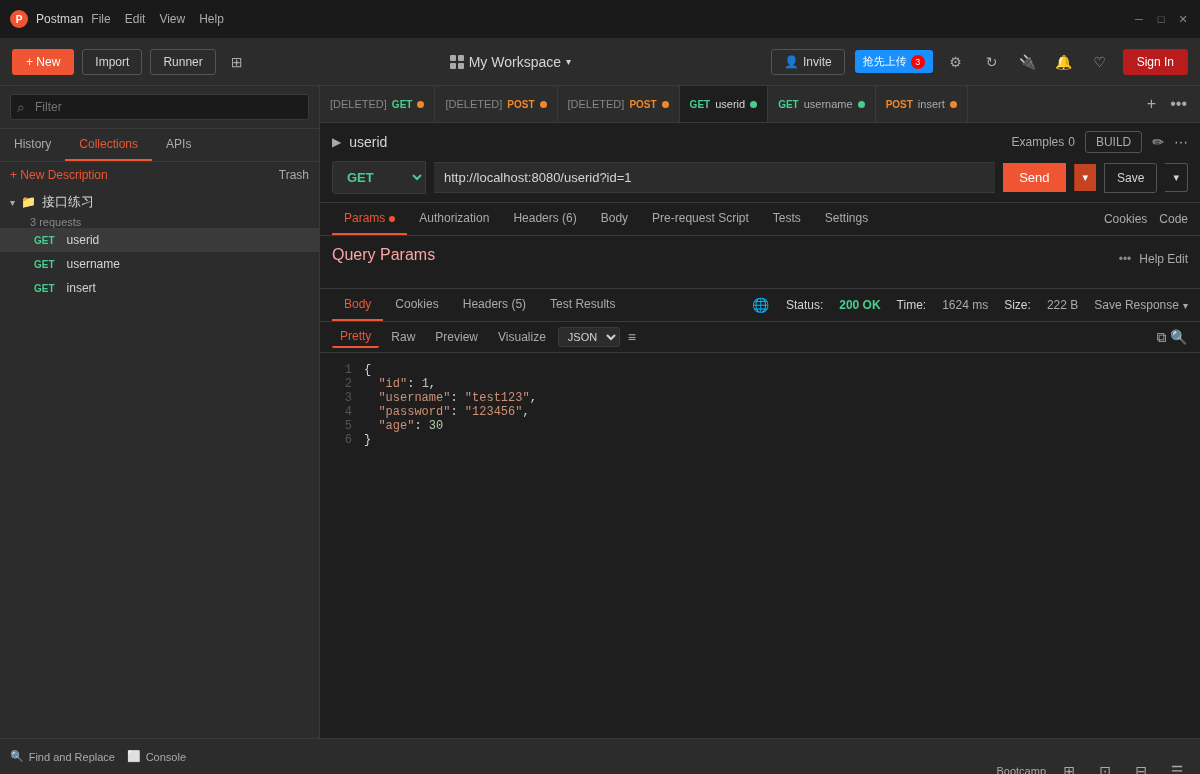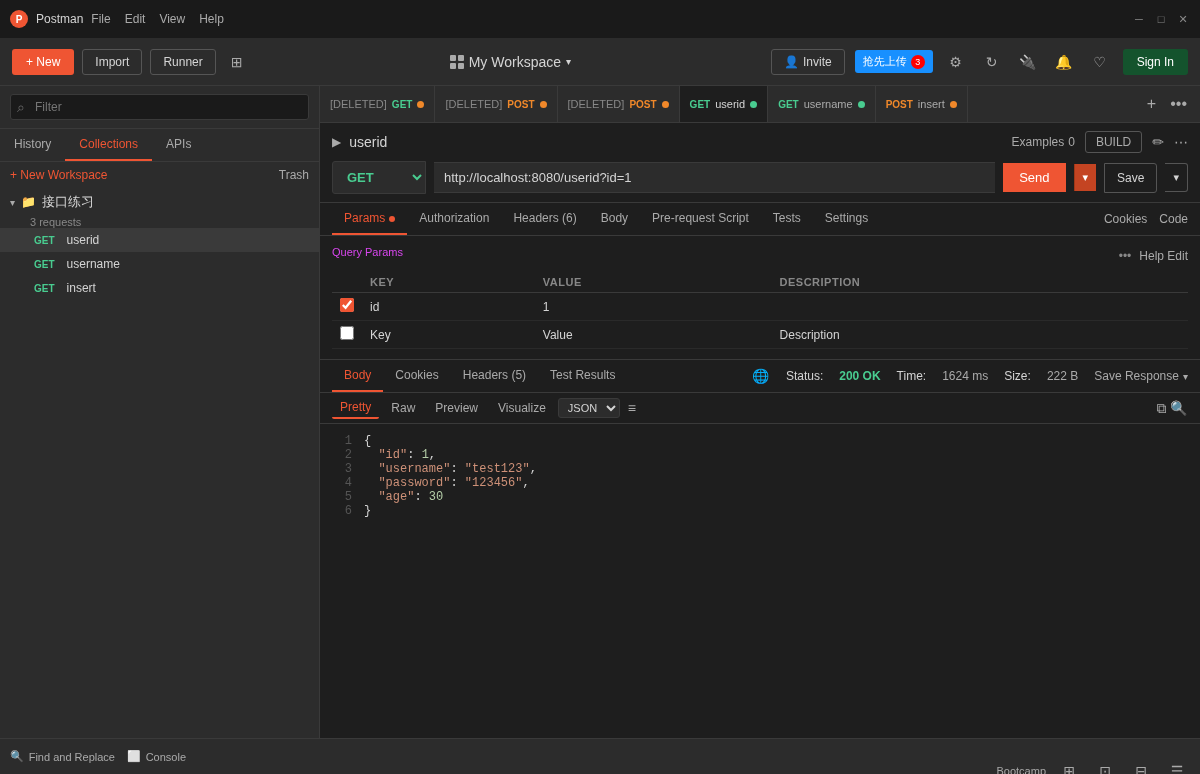--- a/index.html
+++ b/index.html
@@ -20,21 +20,21 @@
     .btn-new { background: #ef5533; color: white; border: none; padding: 6px 14px; border-radius: 3px; font-size: 12px; cursor: pointer; display: flex; align-items: center; gap: 5px; font-weight: 500; }
     .btn-import { background: transparent; color: #d4d4d4; border: 1px solid #555; padding: 5px 12px; border-radius: 3px; font-size: 12px; cursor: pointer; }
     .btn-runner { background: transparent; color: #d4d4d4; border: 1px solid #555; padding: 5px 12px; border-radius: 3px; font-size: 12px; cursor: pointer; }
     .toolbar-center { flex: 1; display: flex; justify-content: center; align-items: center; gap: 8px; }
     .workspace-name { color: #d4d4d4; font-size: 14px; font-weight: 500; display: flex; align-items: center; gap: 5px; cursor: pointer; }
     .workspace-grid-icon { display: grid; grid-template-columns: 1fr 1fr; gap: 2px; width: 14px; height: 14px; }
     .workspace-grid-icon span { background: #aaa; border-radius: 1px; }
     .toolbar-right { display: flex; align-items: center; gap: 10px; }
     .btn-invite { background: transparent; color: #d4d4d4; border: 1px solid #555; padding: 5px 12px; border-radius: 3px; font-size: 12px; cursor: pointer; display: flex; align-items: center; gap: 4px; }
     .toolbar-icon { width: 26px; height: 26px; display: flex; align-items: center; justify-content: center; cursor: pointer; color: #aaa; font-size: 14px; border-radius: 3px; }
-    .btn-signin { background: #14532d; color: white; border: none; padding: 6px 14px; border-radius: 3px; font-size: 12px; cursor: pointer; }
+    .btn-signin { background: #b91c1c; color: white; border: none; padding: 6px 14px; border-radius: 3px; font-size: 12px; cursor: pointer; }
 
     
     .main { display: flex; height: calc(774px - 38px - 48px - 36px); }
 
     
     .sidebar { width: 320px; background: #2c2c2c; border-right: 1px solid #3a3a3a; display: flex; flex-direction: column; }
     .sidebar-filter { padding: 8px 10px; border-bottom: 1px solid #3a3a3a; }
     .filter-input { width: 100%; background: #1a1a1a; border: 1px solid #3a3a3a; border-radius: 3px; padding: 5px 8px 5px 24px; color: #d4d4d4; font-size: 12px; outline: none; }
     .filter-wrap { position: relative; }
     .filter-wrap::before { content: '⌕'; position: absolute; left: 7px; top: 50%; transform: translateY(-50%); color: #666; font-size: 14px; }
@@ -87,21 +87,21 @@
 
     
     .req-tabs { display: flex; align-items: center; border-bottom: 1px solid #3a3a3a; padding: 0 12px; }
     .req-tab { padding: 8px 12px; font-size: 12px; cursor: pointer; color: #aaa; border-bottom: 2px solid transparent; }
     .req-tab.active { color: #ef5533; border-bottom: 2px solid #ef5533; }
     .req-tab-dot { display: inline-block; width: 6px; height: 6px; border-radius: 50%; background: #ef5533; margin-left: 4px; }
     .cookies-code { margin-left: auto; display: flex; gap: 12px; color: #aaa; font-size: 12px; cursor: pointer; }
 
     
     .query-params { padding: 10px 12px; }
-    .query-params-title { font-size: 11px; color: #d946ef; margin-bottom: 8px; }
+    .query-params-title { font-size: 16px; color: #fca5a5; margin-bottom: 8px; }
     .params-table { width: 100%; border-collapse: collapse; }
     .params-table th { font-size: 11px; color: #888; font-weight: 600; text-align: left; padding: 4px 8px; border-bottom: 1px solid #3a3a3a; text-transform: uppercase; letter-spacing: 0.5px; }
     .params-table td { padding: 5px 8px; border-bottom: 1px solid #2a2a2a; font-size: 12px; color: #d4d4d4; }
     .param-checkbox { width: 14px; height: 14px; cursor: pointer; accent-color: #ef5533; }
     .param-key { color: #d4d4d4; }
     .param-value { color: #d4d4d4; }
     .param-desc { color: #888; }
     .param-placeholder { color: #555; }
     .more-options { color: #888; font-size: 12px; cursor: pointer; }
     .bulk-edit { color: #aaa; font-size: 12px; cursor: pointer; }
@@ -209,21 +209,21 @@
       <div class="filter-wrap">
         <input class="filter-input" type="text" placeholder="Filter" style="">
       </div>
     </div>
     <div class="sidebar-tabs">
       <div class="sidebar-tab">History</div>
       <div class="sidebar-tab active">Collections</div>
       <div class="sidebar-tab">APIs</div>
     </div>
     <div class="sidebar-actions">
-      <span class="new-collection">+ New Workspace</span>
+      <span class="new-collection">+ New Description</span>
       <span class="trash-btn">Trash</span>
     </div>
     <div class="collection-header">
       <span class="chevron">▾</span>
       <span style="font-size:12px; color:#aaa;">📁</span>
       <span class="collection-name">接口练习</span>
     </div>
     <div class="collection-meta">3 requests</div>
     <div class="request-item active">
       <span class="method-badge method-get">GET</span>
@@ -324,44 +324,20 @@
     </div>
 
     <div class="query-params">
       <div style="display:flex; justify-content:space-between; align-items:center; margin-bottom:6px;">
         <span class="query-params-title">Query Params</span>
         <div style="display:flex; gap:8px;">
           <span class="more-options">•••</span>
           <span class="bulk-edit">Help Edit</span>
         </div>
       </div>
-      <table class="params-table">
-        <thead>
-          <tr>
-            <th style="width:30px;"></th>
-            <th>KEY</th>
-            <th>VALUE</th>
-            <th>DESCRIPTION</th>
-          </tr>
-        </thead>
-        <tbody>
-          <tr>
-            <td><input type="checkbox" class="param-checkbox" checked="" style=""></td>
-            <td class="param-key">id</td>
-            <td class="param-value">1</td>
-            <td class="param-desc"></td>
-          </tr>
-          <tr>
-            <td><input type="checkbox" class="param-checkbox" style=""></td>
-            <td class="param-placeholder">Key</td>
-            <td class="param-placeholder">Value</td>
-            <td class="param-placeholder">Description</td>
-          </tr>
-        </tbody>
-      </table>
     </div>
 
     <div class="response-area">
       <div class="resp-tabs-bar">
         <div class="resp-tab active">Body</div>
         <div class="resp-tab">Cookies</div>
         <div class="resp-tab">Headers (5)</div>
         <div class="resp-tab">Test Results</div>
         <div class="resp-status">
           <span class="globe-icon">🌐</span>

